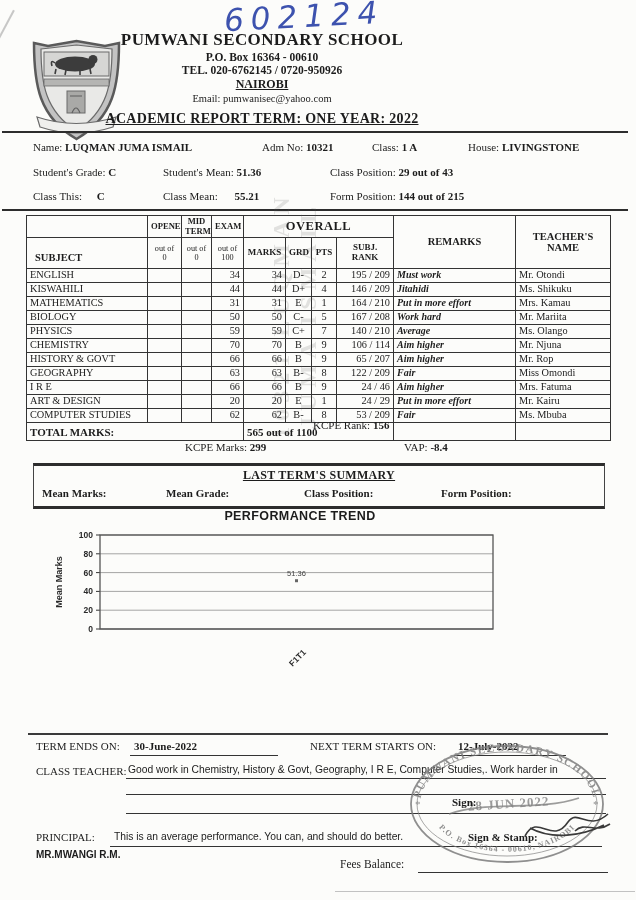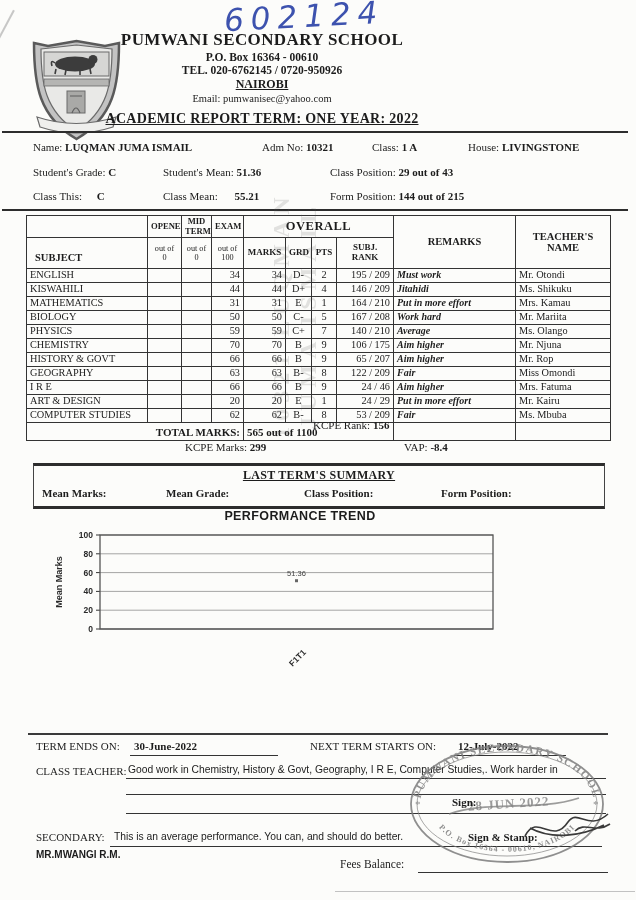--- a/index.html
+++ b/index.html
@@ -59,21 +59,21 @@
   tbody td{height:13px;line-height:12.5px;}
   td.c-subject{text-align:left;padding-left:6px;}
   td.c-opener,td.c-midterm{text-align:center;}
   td.c-exam,td.c-marks{text-align:right;padding-right:10px;}
   td.c-grd{text-align:center;}
   td.c-pts{text-align:center;}
   td.c-rank{text-align:right;padding-right:4px;}
   td.c-remark{text-align:left;font-style:italic;font-weight:bold;font-size:10px;}
   td.c-teacher{text-align:left;}
   tfoot td{height:17px;border-top:2.5px solid #222;font-weight:bold;font-size:11px;}
-  td.t-label{text-align:right;padding-right:12px;}
+  td.t-label{padding-right:12px;}
   td.t-value{text-align:left;padding-left:8px;}
 
   
   .summary{
     position:absolute;left:33px;top:463px;width:570px;height:40px;
     border:1px solid #444;border-top:3px solid #2d2d2d;border-bottom:3px solid #2d2d2d;
   }
   .summary-title{position:absolute;left:0;width:100%;top:2px;text-align:center;font-size:12px;font-weight:bold;text-decoration:underline;letter-spacing:.3px;}
   .summary .fld{position:absolute;top:21px;font-size:11px;font-weight:bold;white-space:nowrap;}
 
@@ -283,21 +283,21 @@
           <td class="c-teacher">Ms. Olango</td>
         </tr>
         <tr>
           <td class="c-subject">CHEMISTRY</td>
           <td class="c-opener"></td>
           <td class="c-midterm"></td>
           <td class="c-exam">70</td>
           <td class="c-marks">70</td>
           <td class="c-grd">B</td>
           <td class="c-pts">9</td>
-          <td class="c-rank">106 / 175</td>
+          <td class="c-rank">106 / 114</td>
           <td class="c-remark">Aim higher</td>
           <td class="c-teacher">Mr. Njuna</td>
         </tr>
         <tr>
           <td class="c-subject">HISTORY &amp; GOVT</td>
           <td class="c-opener"></td>
           <td class="c-midterm"></td>
           <td class="c-exam">66</td>
           <td class="c-marks">66</td>
           <td class="c-grd">B</td>
@@ -422,21 +422,21 @@
   <div class="p f-val" style="left:458px;top:740px;">12-July-2022</div>
   <div class="ul" style="left:454px;top:754px;width:112px;"></div>
 
   <div class="p f-label" style="left:36px;top:765px;">CLASS TEACHER:</div>
   <div class="p cmt" style="left:128px;top:764px;">Good work in  Chemistry,  History &amp; Govt,  Geography,  I R E,  Computer Studies,.  Work harder in</div>
   <div class="ul" style="left:126px;top:777px;width:480px;"></div>
   <div class="ul" style="left:126px;top:793px;width:480px;"></div>
   <div class="ul" style="left:126px;top:812px;width:480px;"></div>
   <div class="p sign-label" style="left:452px;top:796px;z-index:4;">Sign:</div>
 
-  <div class="p f-label" style="left:36px;top:831px;">SECONDARY:</div>
+  <div class="p f-label" style="left:36px;top:831px;">PRINCIPAL:</div>
   <div class="p cmt" style="left:114px;top:831px;">This is an average performance.  You can, and should do better.</div>
   <div class="ul" style="left:110px;top:845px;width:492px;"></div>
   <div class="p sign-label" style="left:468px;top:831px;z-index:4;">Sign &amp; Stamp:</div>
   <div class="p cmt" style="left:36px;top:849px;font-weight:bold;font-size:10px;">MR.MWANGI R.M.</div>
 
   <div class="p f-label" style="left:340px;top:858px;font-size:11.5px;">Fees Balance:</div>
   <div class="ul" style="left:418px;top:871px;width:190px;"></div>
 
   <svg class="stamp" width="200" height="125" viewBox="0 0 200 125">
     <defs>

